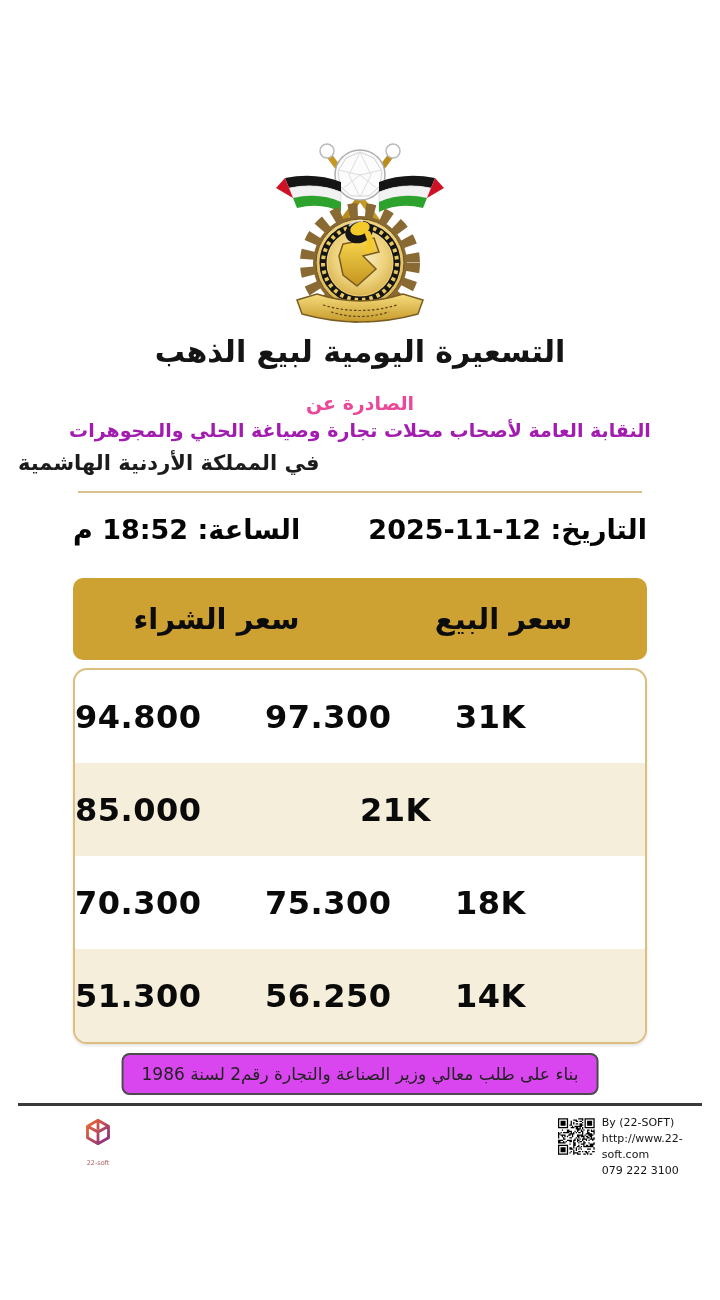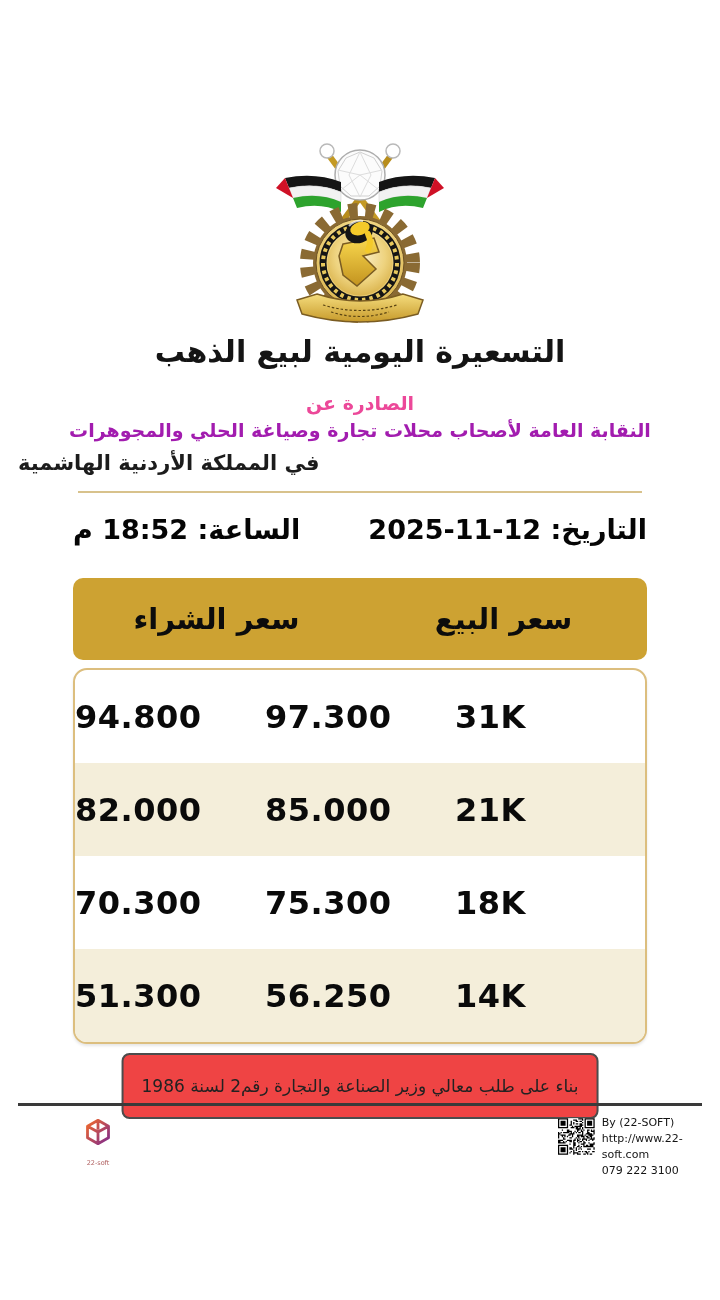--- a/index.html
+++ b/index.html
@@ -34,22 +34,22 @@
   .tbody{position:absolute;top:668px;left:55px;right:55px;height:372px;
          border:2px solid #dcbe7e;border-radius:14px;overflow:hidden;background:#fff;
          box-shadow:0 2px 3px rgba(0,0,0,0.10);}
   .trow{height:93px;display:flex;direction:rtl;align-items:center;
         font-size:32px;font-weight:800;color:#0a0a0a;letter-spacing:0.5px;}
   .trow:nth-child(even){background:#f4eeda;}
   .trow .td{flex:1;text-align:left;}
 
   
   .note{position:absolute;top:1053px;left:50%;transform:translateX(-50%);
-        border:2px solid #4c4c4c;border-radius:8px;padding:21px 18px;
-        font-size:17px;color:#222;direction:rtl;white-space:nowrap;background:#ef4444;}
+        border:2px solid #4c4c4c;border-radius:8px;padding:9px 18px;
+        font-size:17px;color:#222;direction:rtl;white-space:nowrap;background:#d946ef;}
   .bottom-rule{position:absolute;top:1103px;left:0;width:720px;height:3px;
         background:#3a3a3a;border:none;margin:0;}
   .brand{position:absolute;top:1118px;left:60px;width:40px;text-align:center;}
   .brand-caption{display:block;font-size:6.5px;color:#b06060;margin-top:9px;
         font-family:"DejaVu Sans",sans-serif;}
   .credits{position:absolute;top:1108px;left:540px;display:flex;gap:7px;align-items:flex-start;}
   .credit-text{font-size:11px;line-height:1.45;color:#141414;padding-top:7px;
         font-family:"DejaVu Sans",sans-serif;direction:ltr;}
 </style>
 </head>
@@ -154,21 +154,20 @@
 
   <div class="tbody">
     <div class="trow">
       <div class="td">31K</div>
       <div class="td">97.300</div>
       <div class="td">94.800</div>
     </div>
     <div class="trow">
       <div class="td">21K</div>
       <div class="td">85.000</div>
-      <div class="td">82.000</div>
     </div>
     <div class="trow">
       <div class="td">18K</div>
       <div class="td">75.300</div>
       <div class="td">70.300</div>
     </div>
     <div class="trow">
       <div class="td">14K</div>
       <div class="td">56.250</div>
       <div class="td">51.300</div>

